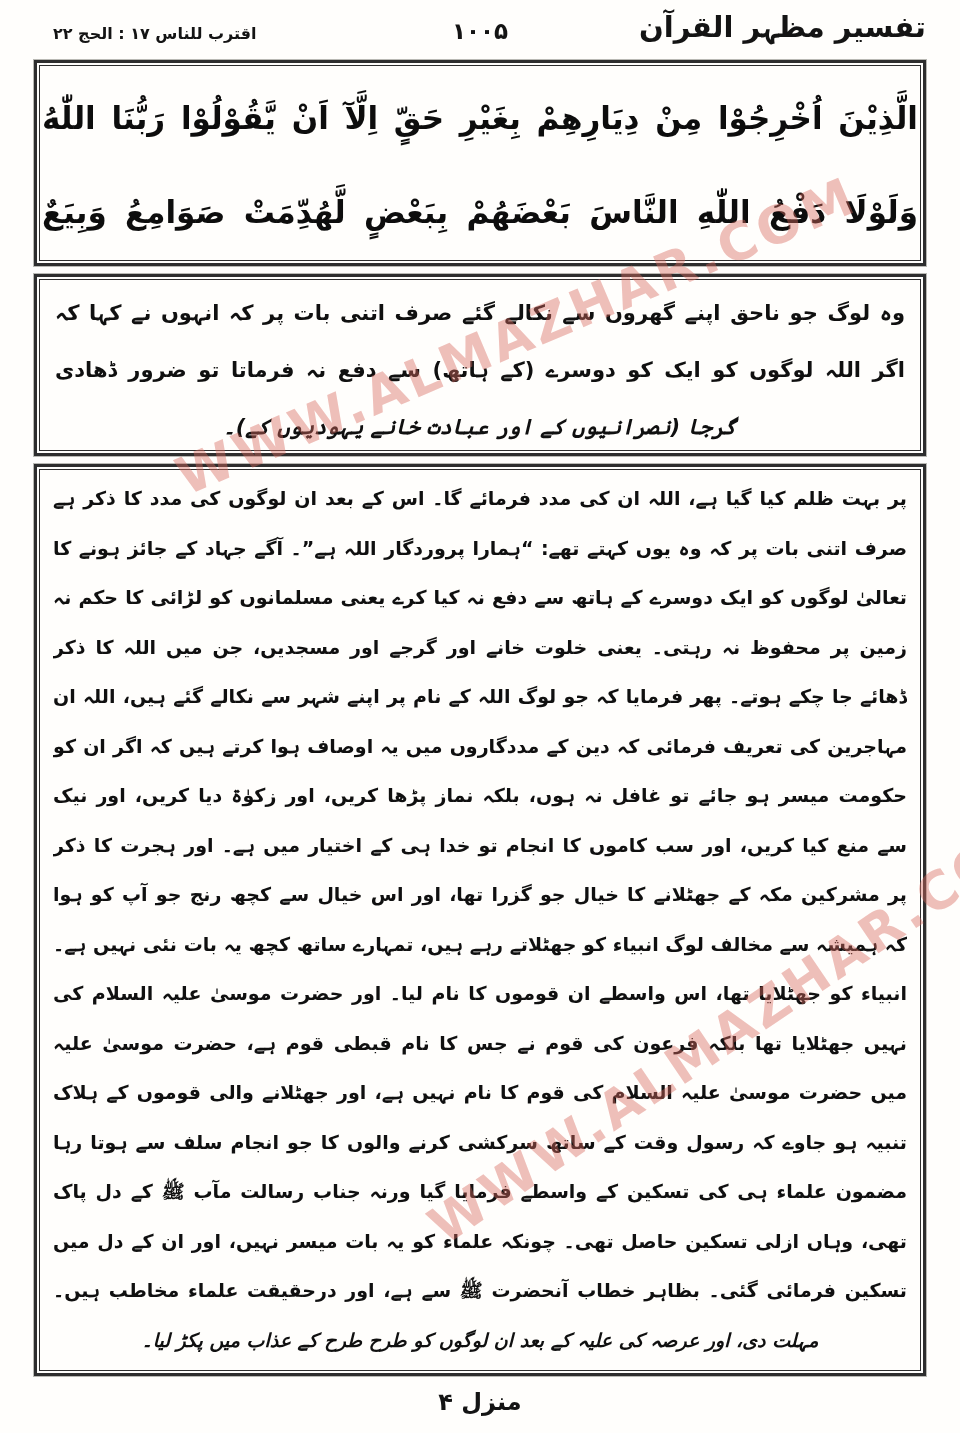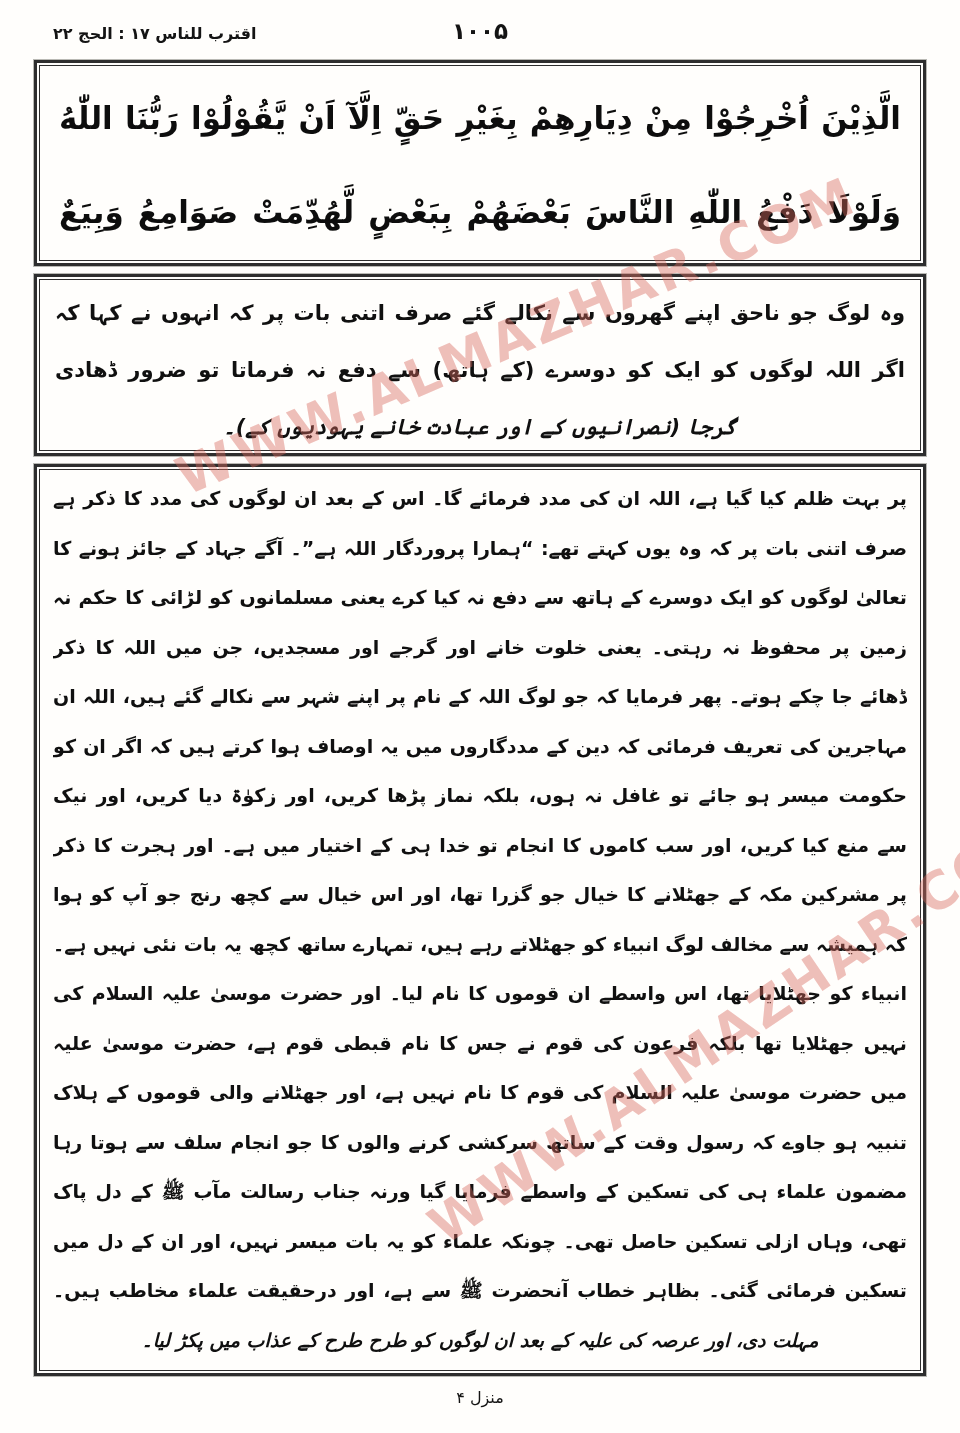--- a/index.html
+++ b/index.html
@@ -13,21 +13,21 @@
   .h-num{position:absolute;left:50%;transform:translateX(-50%);top:10px;font-size:23px;font-weight:700;direction:rtl;letter-spacing:1px;}
   .h-ref{position:absolute;left:0;top:16px;font-size:16px;font-weight:700;direction:rtl;margin-left:19px;}
   
   .box{
     position:absolute;left:34px;right:34px;background:#fffefc;
     border:3px solid #2e2e2e;box-sizing:border-box;box-shadow:0 0 0 1px #b9b9b4;
   }
   .box::before{
     content:"";position:absolute;inset:2px;border:1px solid #2e2e2e;pointer-events:none;
   }
-  .quran-box{top:60px;height:206px;padding:8px 22px 0;}
+  .quran-box{top:60px;height:206px;padding:8px 5px 0;}
   .trans-box{top:274px;height:182px;padding:8px 18px 0;}
   .comm-box{top:464px;height:912px;padding:7px 16px 0;}
   
   .quran-line{
     direction:rtl;font-size:31px;font-weight:700;line-height:94px;height:94px;
     text-align:justify;text-align-last:justify;white-space:normal;overflow:hidden;color:#0d0d0d;
   }
   .trans-line{
     direction:rtl;font-size:21px;font-weight:700;line-height:57px;height:57px;
     text-align:justify;text-align-last:justify;overflow:hidden;color:#101010;
@@ -40,29 +40,30 @@
   
   .wm{
     position:absolute;font-size:52px;font-weight:700;letter-spacing:4px;
     opacity:.42;pointer-events:none;z-index:4;white-space:nowrap;direction:ltr;
   }
   .wm1{left:150px;top:306px;transform:rotate(-23deg);}
   .wm2{left:372px;top:996px;transform:rotate(-34deg);}
   
   .footer{
     position:absolute;top:1388px;left:0;right:0;text-align:center;
-    font-size:16px;font-weight:400;direction:rtl;
+    font-size:24px;font-weight:700;direction:rtl;
   }
 </style>
 </head>
 <body>
 
 <div class="page">
 
   <div class="header">
+    <div class="h-title">تفسیر مظہر القرآن</div>
     <div class="h-num">۱۰۰۵</div>
     <div class="h-ref">اقترب للناس ۱۷ : الحج ۲۲</div>
   </div>
 
   <section class="box quran-box">
     <div class="quran-line">الَّذِيْنَ اُخْرِجُوْا مِنْ دِيَارِهِمْ بِغَيْرِ حَقٍّ اِلَّآ اَنْ يَّقُوْلُوْا رَبُّنَا اللّٰهُ</div>
     <div class="quran-line">وَلَوْلَا دَفْعُ اللّٰهِ النَّاسَ بَعْضَهُمْ بِبَعْضٍ لَّهُدِّمَتْ صَوَامِعُ وَبِيَعٌ وَّصَلَوٰتٌ</div>
   </section>
 
   <section class="box trans-box">

